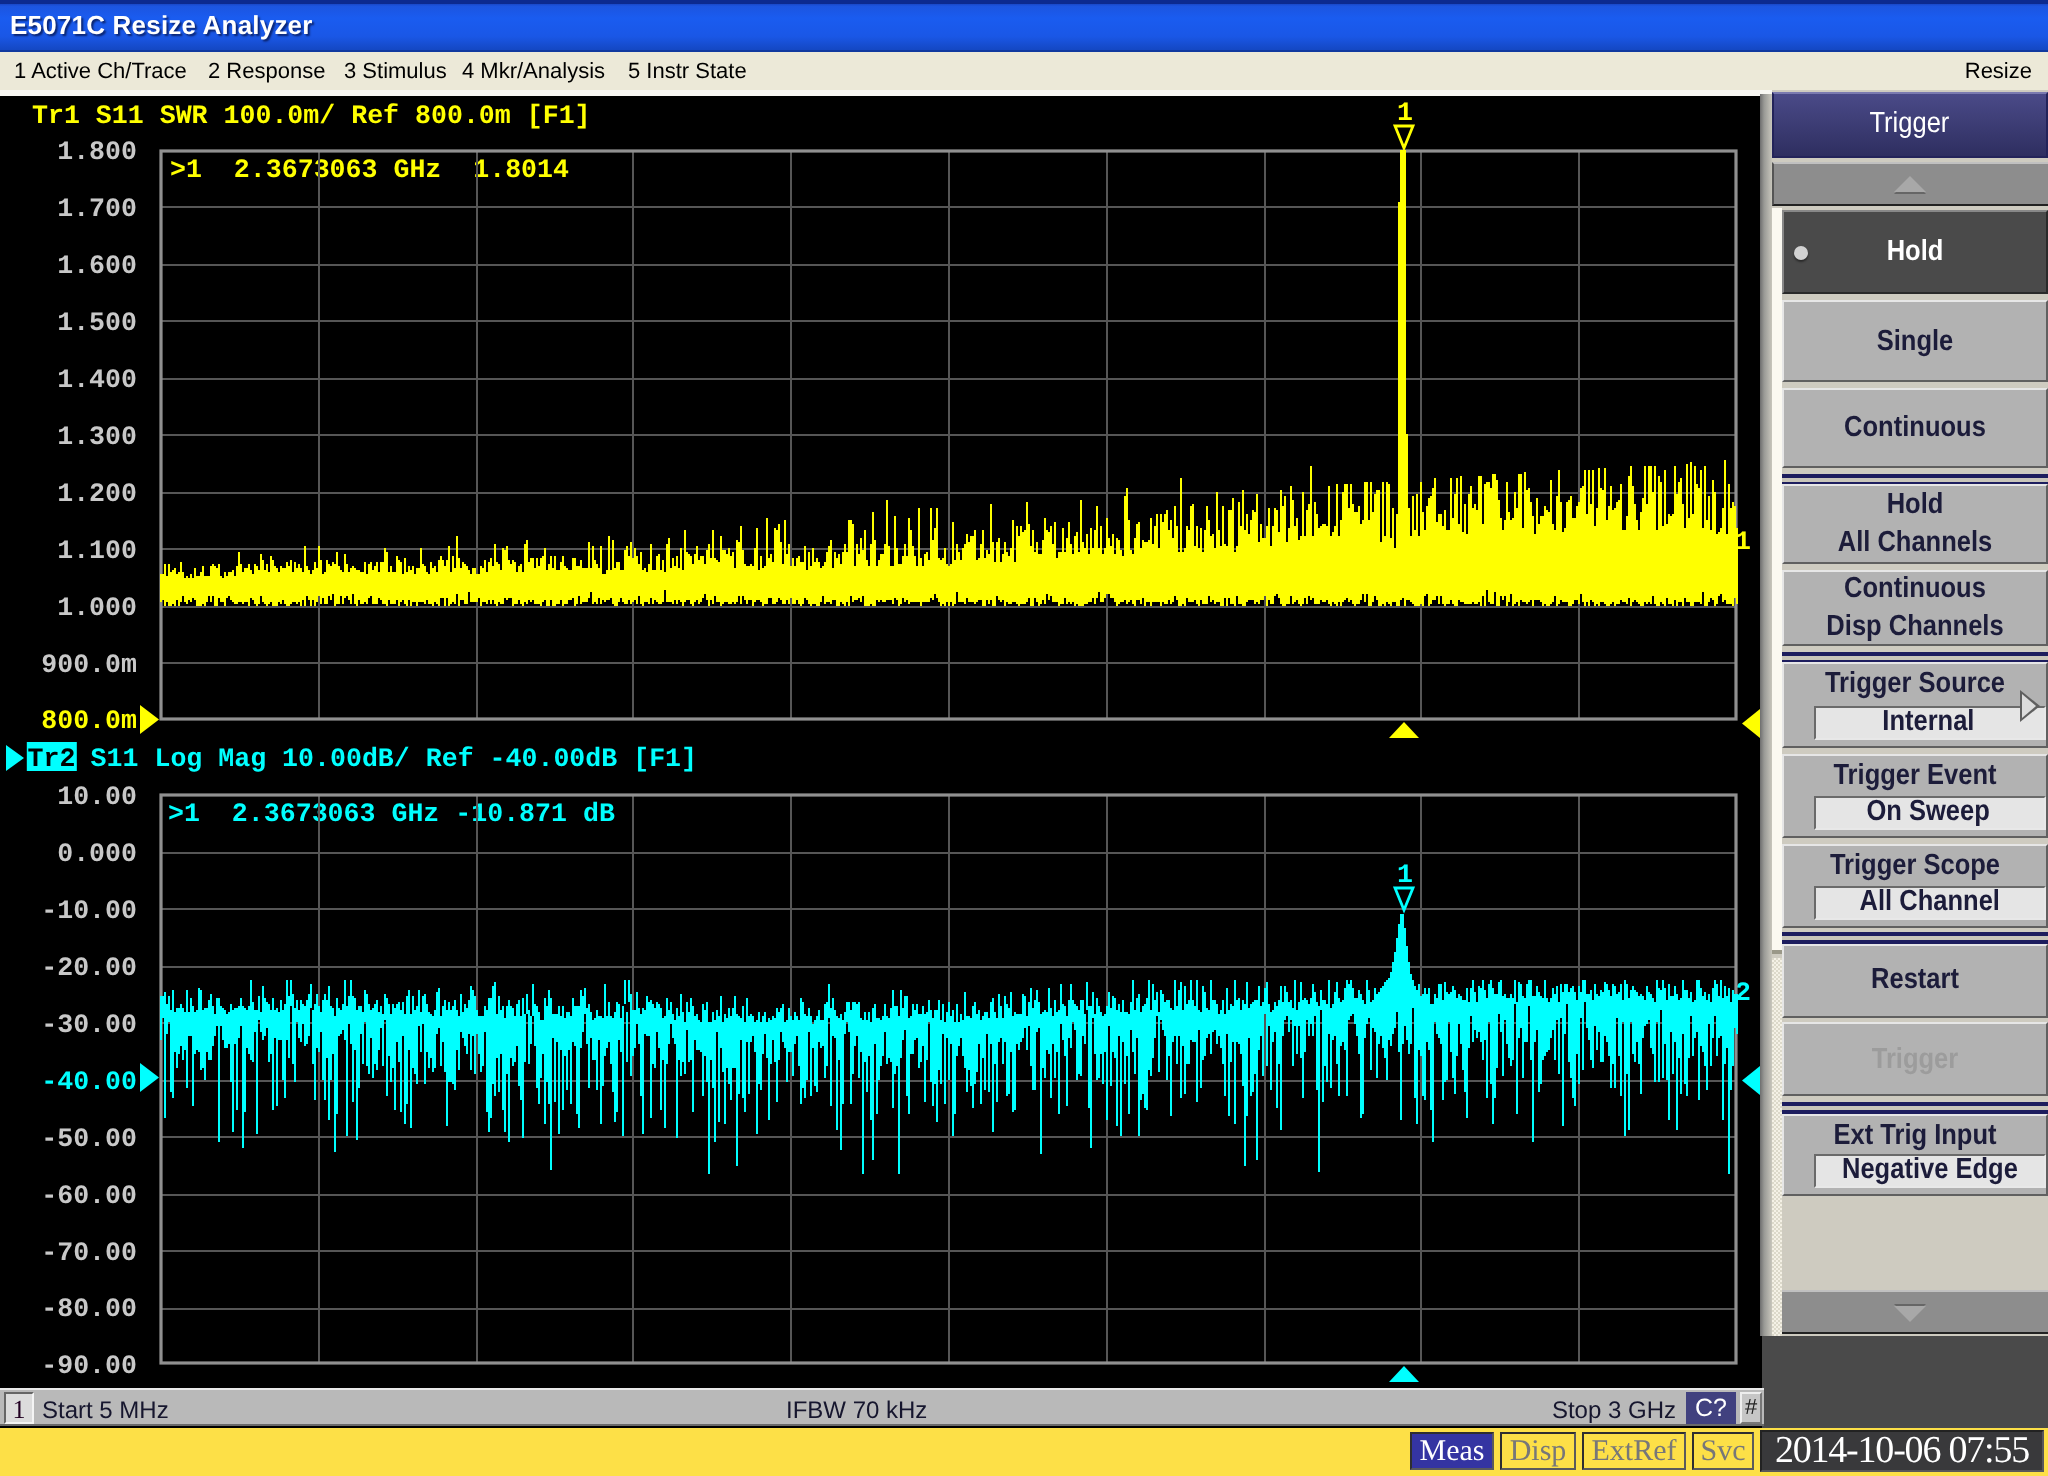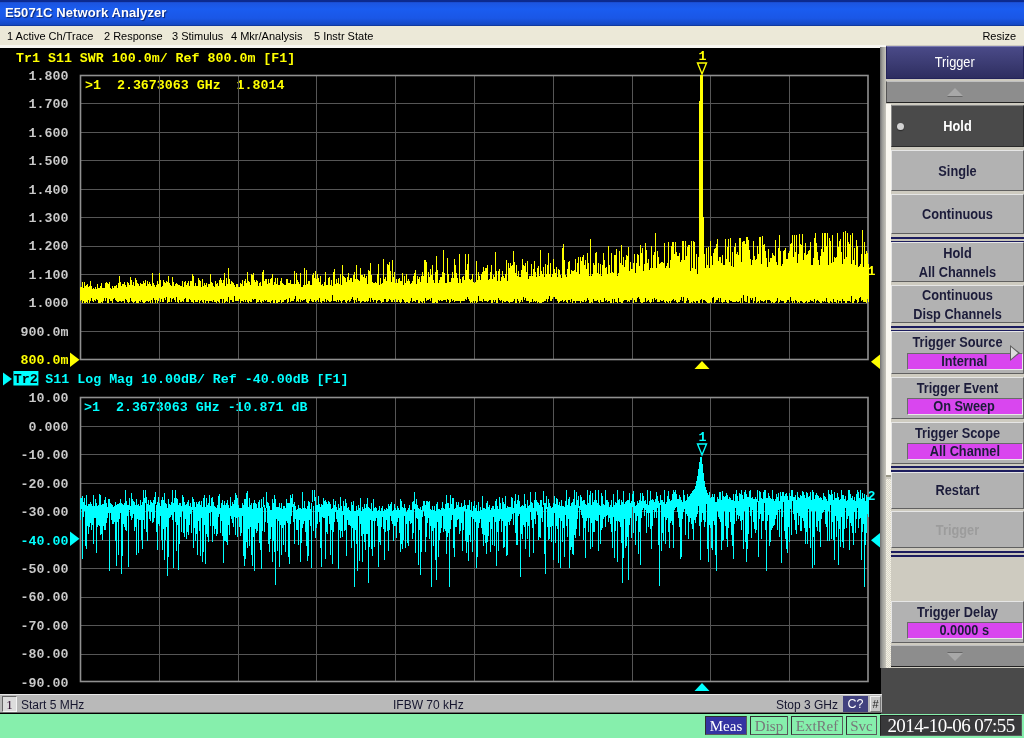--- a/index.html
+++ b/index.html
@@ -27,21 +27,21 @@
 #statusbar .s1 { position:absolute; left:21px; top:2.5px; }
 #statusbar .s2 { position:absolute; left:393px; top:2.5px; }
 #statusbar .s3 { position:absolute; right:44px; top:2.5px; }
 #statusbar .cq { position:absolute; left:843px; top:1px; width:25px; height:16px; background:#41417f; color:#fff;
   font-size:12.5px; text-align:center; line-height:16px; }
 #statusbar .hash { position:absolute; left:870px; top:1px; width:11px; height:16px; background:#c6c6c6;
   border:1px solid #777; border-left-color:#eee; border-top-color:#eee;
   font-size:11px; text-align:center; line-height:15px; color:#222; }
 
 
-#bottombar { position:absolute; left:0; top:714px; width:1024px; height:24px; background:#86efac; }
+#bottombar { position:absolute; left:0; top:714px; width:1024px; height:24px; background:#fde047; }
 #bottombar .bx { position:absolute; top:2px; height:19px; font-size:15px; font-family:"Liberation Serif", serif; text-align:center;
   border:1px solid #2e2e30; border-right-color:#5a5a5c; border-bottom-color:#5a5a5c; color:#777779; line-height:18px; }
 #bottombar .meas { left:705px; width:42px; background:#3434a2; color:#fff; }
 #bottombar .stop { left:750px; width:38px; }
 #bottombar .extref { left:791px; width:52px; }
 #bottombar .svc { left:846px; width:31px; }
 #bottombar .date { position:absolute; left:880px; top:1px; width:142px; height:21px; background:#39393b;
   border:1px solid #222; border-right-color:#58585a; border-bottom-color:#58585a;
   color:#fff; font-size:19px; font-family:"Liberation Serif", serif; letter-spacing:-0.6px; text-align:center; line-height:19px; }
 
@@ -70,36 +70,36 @@
 .sk { position:absolute; left:4.5px; width:133px; background:#b2b2b2;
   border:1px solid #606060; border-top-color:#e6e6e6; border-left-color:#e6e6e6;
   color:#1c1c3a; font-size:14.5px;font-weight:bold; }
 .sk.sel { background:#4a4a4a; color:#fff; border-color:#2a2a2a; border-top-color:#888; border-left-color:#888; }
 .sklab { position:absolute; left:0; right:0; text-align:center; line-height:18.5px;
   font-size:14.5px; transform-origin:50% 50%; }
 .sklab.mid { top:50%; transform:translateY(-50%) scaleX(0.88); }
 .sklab.top { top:1px; transform:scaleX(0.88); }
 .radio { position:absolute; left:5px; top:50%; margin-top:-3.5px; width:7px; height:7px; border-radius:50%;
   background:#d2d2d2; box-shadow:0 1px 1px #2a2a2a; }
-.inset { position:absolute; left:15px; right:0; bottom:3px; height:17px; background:#d946ef;
+.inset { position:absolute; left:15px; right:0; bottom:3px; height:17px; background:#e5e5e5;
   border:1px solid #6a6a6a; border-right-color:#e8e8e8; border-bottom-color:#e8e8e8;
   text-align:center; line-height:15px; font-size:14.5px; color:#1c1c3a;margin-top:33px; }
 .inset span { display:inline-block; transform:scaleX(0.88); transform-origin:50% 50%; }
 .rarrow { position:absolute; right:3px; top:50%; margin-top:-8px; width:0; height:0;
   border-top:8px solid transparent; border-bottom:8px solid transparent; border-left:10px solid #5f5f5f; }
 .rarrow::after { content:""; position:absolute; left:-9px; top:-6px; width:0; height:0;
   border-top:6px solid transparent; border-bottom:6px solid transparent; border-left:7.5px solid #dcdcdc; }
 .sep { position:absolute; left:4px; width:134px; height:6px;
   border-top:2px solid #1d1d5e; border-bottom:2px solid #1d1d5e; background:#c8c5ba; }
 #skgray { position:absolute; left:881px; top:668px; width:143px; height:46px; background:#4a4a4a; }
 </style></head>
 <body>
 <div id="root">
   <div id="titlebar">
-      <span>E5071C Network Analyzer</span>
+      <span>E5071C Resize Analyzer</span>
     </div>
   <div id="menubar">
     <span style="left:7px">1 Active Ch/Trace</span>
     <span style="left:104px">2 Response</span>
     <span style="left:172px">3 Stimulus</span>
     <span style="left:231px">4 Mkr/Analysis</span>
     <span style="left:314px">5 Instr State</span>
     <span style="right:8px">Resize</span>
   </div>
   <svg width="881" height="647" viewBox="0 47 881 647" style="position:absolute;left:0;top:47px" xmlns="http://www.w3.org/2000/svg">
@@ -193,23 +193,23 @@
         <div class="inset"><span>On Sweep</span></div>
       </div>
 <div class="sep" style="top:421px"></div>
 <div class="sk" style="top:427px;height:36.5px">
         <div class="sklab mid">Restart</div>
       </div>
 <div class="sk" style="top:466px;height:37px">
         <div class="sklab mid" style="color:#9c9c9c">Trigger</div>
       </div>
 <div class="sep" style="top:506px"></div>
-<div class="sk" style="top:556px;height:42px">
-        <div class="sklab top">Trigger Delay</div>
-        <div class="inset"><span>0.0000 s</span></div>
+<div class="sk" style="top:512px;height:41px">
+        <div class="sklab top">Ext Trig Input</div>
+        <div class="inset"><span>Negative Edge</span></div>
       </div>
     <div id="dnstrip" class="arrowstrip">
         <div class="tri"></div>
       </div>
   </div>
   <div id="skgray"></div>
   <div id="scrollthumb"></div>
   <div id="scrolltrack"></div>
   <div id="statusbar">
     <div class="chan">1</div>

